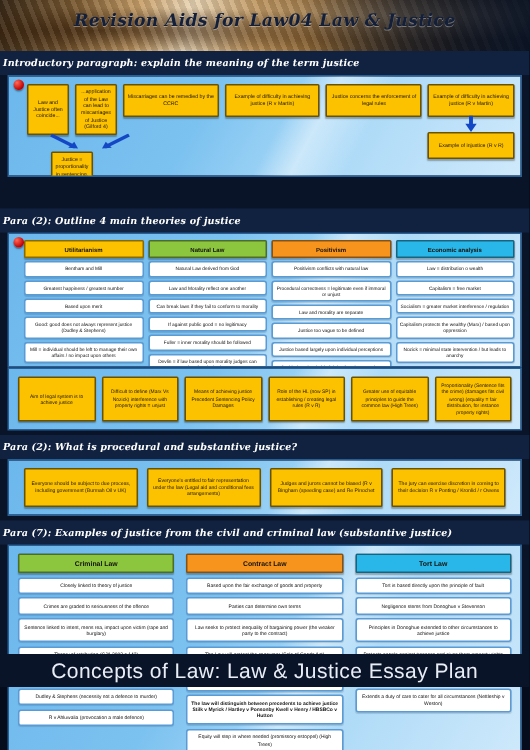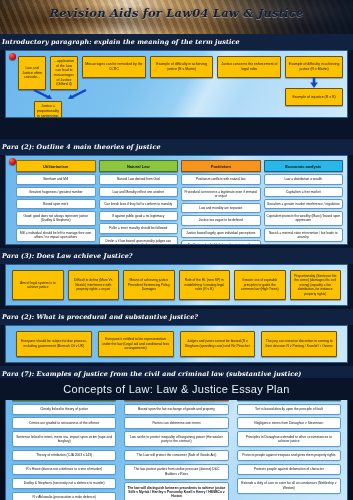--- a/index.html
+++ b/index.html
@@ -4,21 +4,21 @@
 <style>
   * { box-sizing: border-box; margin: 0; padding: 0; }
   html, body {
     width: 353px; height: 500px;
     background: #050d1c;
     font-family: "Liberation Sans", sans-serif;
     overflow: hidden;
   }
   #poster {
     position: relative;
-    width: 353px; height: 400px;
+    width: 353px; height: 458px;
     background: #0a1428;
   }
 
   
   .banner {
     position: relative;
     height: 34px;
     background:
       linear-gradient(100deg, #3a2a18 0%, #7a5a32 14%, #c9a06a 26%, #e8d4b4 36%,
                       #b98f58 48%, #8a6434 60%, #5d4322 72%, #2d2113 86%, #17202e 100%);
@@ -147,21 +147,21 @@
   .c3 .col-head { font-size: 4.6px; padding: 3px 1px; }
   .c3 .wbox { font-size: 3.3px; padding: 2.5px 2px; min-height: 10px; }
 
   
   .footer {
     position: absolute; left:0; right:0; bottom:0;
     height: 22px;
     background: #0a1428;
     color: #e9eef6;
     display: flex; align-items: center; justify-content: center;
-    font-size: 11px;
+    font-size: 14px;
     letter-spacing: 0.3px;
   }
 </style>
 </head>
 <body>
 
 <div id="poster">
 
   <div class="banner">
     <div class="banner-title">Revision Aids for Law04 Law &amp; Justice</div>
@@ -250,21 +250,20 @@
           <div class="wbox">Socialism = greater market interference / regulation</div>
           <div class="wbox">Capitalism protects the wealthy (Marx) / based upon oppression</div>
           <div class="wbox">Nozick = minimal state intervention / but leads to anarchy</div>
           <div class="wbox">Redistribution of wealth no always just (Re RQ)</div>
         </div>
 
       </div>
     </div>
   </div>
 
-  <div class="sec-head" style="margin-top:3px;">Para (3): Does Law achieve Justice?</div>
   <div class="panel" style="height:42px;">
     <div class="panel-inner" style="padding:5px 6px;">
       <div class="row6">
         <div class="ybox">Aim of legal system is to achieve justice</div>
         <div class="ybox">Difficult to define (Marx Vs Nozick) interference with property rights = unjust</div>
         <div class="ybox">Means of achieving justice Precedent Sentencing Policy Damages</div>
         <div class="ybox">Role of the HL (now SP) in establishing / creating legal rules (R v R)</div>
         <div class="ybox">Greater use of equitable principles to guide the common law (High Trees)</div>
         <div class="ybox">Proportionality (Sentence fits the crime) (damages fits civil wrong) (equality = fair distribution, for instance property rights)</div>
       </div>

